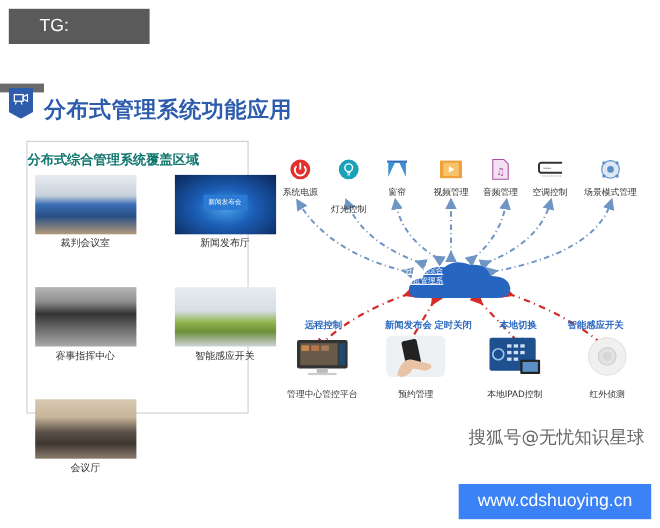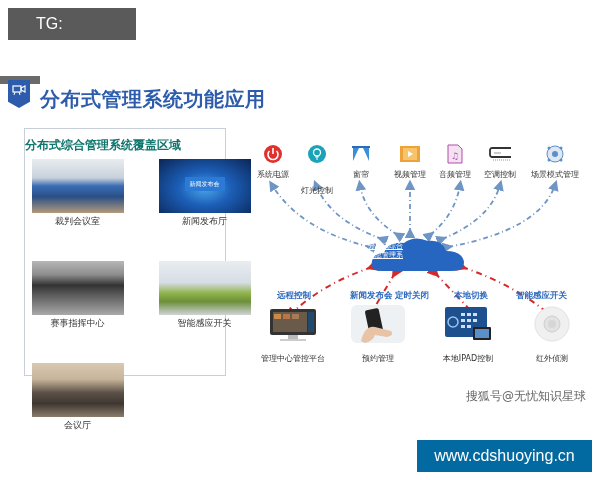--- a/index.html
+++ b/index.html
@@ -25,22 +25,22 @@
   .p5 { background: linear-gradient(180deg,#d8c9b2 0%,#c7b59a 30%,#5c5148 55%,#3e3731 75%,#8a7c6b 100%); }
   .diagram { position: absolute; left: 250px; top: 135px; width: 345px; height: 240px; }
   .dev { position: absolute; display: flex; flex-direction: column; align-items: center; width: 60px; }
   .dev .ico { width: 22px; height: 22px; display:flex; align-items:center; justify-content:center; }
   .dev .lbl { font-size: 8px; color: #333; margin-top: 4px; white-space: nowrap; }
   .cloud { position: absolute; left: 118px; top: 100px; width: 100px; height: 38px; }
   .cloud .ctext { position:absolute; left:0; top:7px; width:100%; color:#fff; font-size:7px; line-height:9px;text-decoration:underline; }
   .func-label { position: absolute; font-size: 8.5px; font-weight: bold; color: #2d6bc0; white-space: nowrap; }
   .bottom-dev { position: absolute; display:flex; flex-direction:column; align-items:center; width: 80px; }
   .bottom-dev .lbl { font-size: 8px; color:#333; margin-top: 6px; white-space: nowrap; }
-  .watermark { position: absolute; right: 14px; top: 388px; font-size: 12px; color: #666; }
-  .url-badge { position: absolute; left: 417px; top: 440px; width: 175px; height: 32px; background: #0369a1; color: #fff; font-family: "Liberation Sans", sans-serif; font-size: 16px; line-height: 32px; text-align: center; }
+  .watermark { position: absolute; right: 14px; top: 388px; font-size: 16px; color: #666; }
+  .url-badge { position: absolute; left: 417px; top: 440px; width: 175px; height: 32px; background: #3b82f6; color: #fff; font-family: "Liberation Sans", sans-serif; font-size: 16px; line-height: 32px; text-align: center; }
   svg.arrows { position:absolute; left:0; top:0; }
 </style>
 </head>
 <body>
 
 <div class="tg-badge">TG: MYYJJPP</div>
 
 <div class="title-bar">
   <div class="gray-strip"></div>
   <div class="ribbon">

